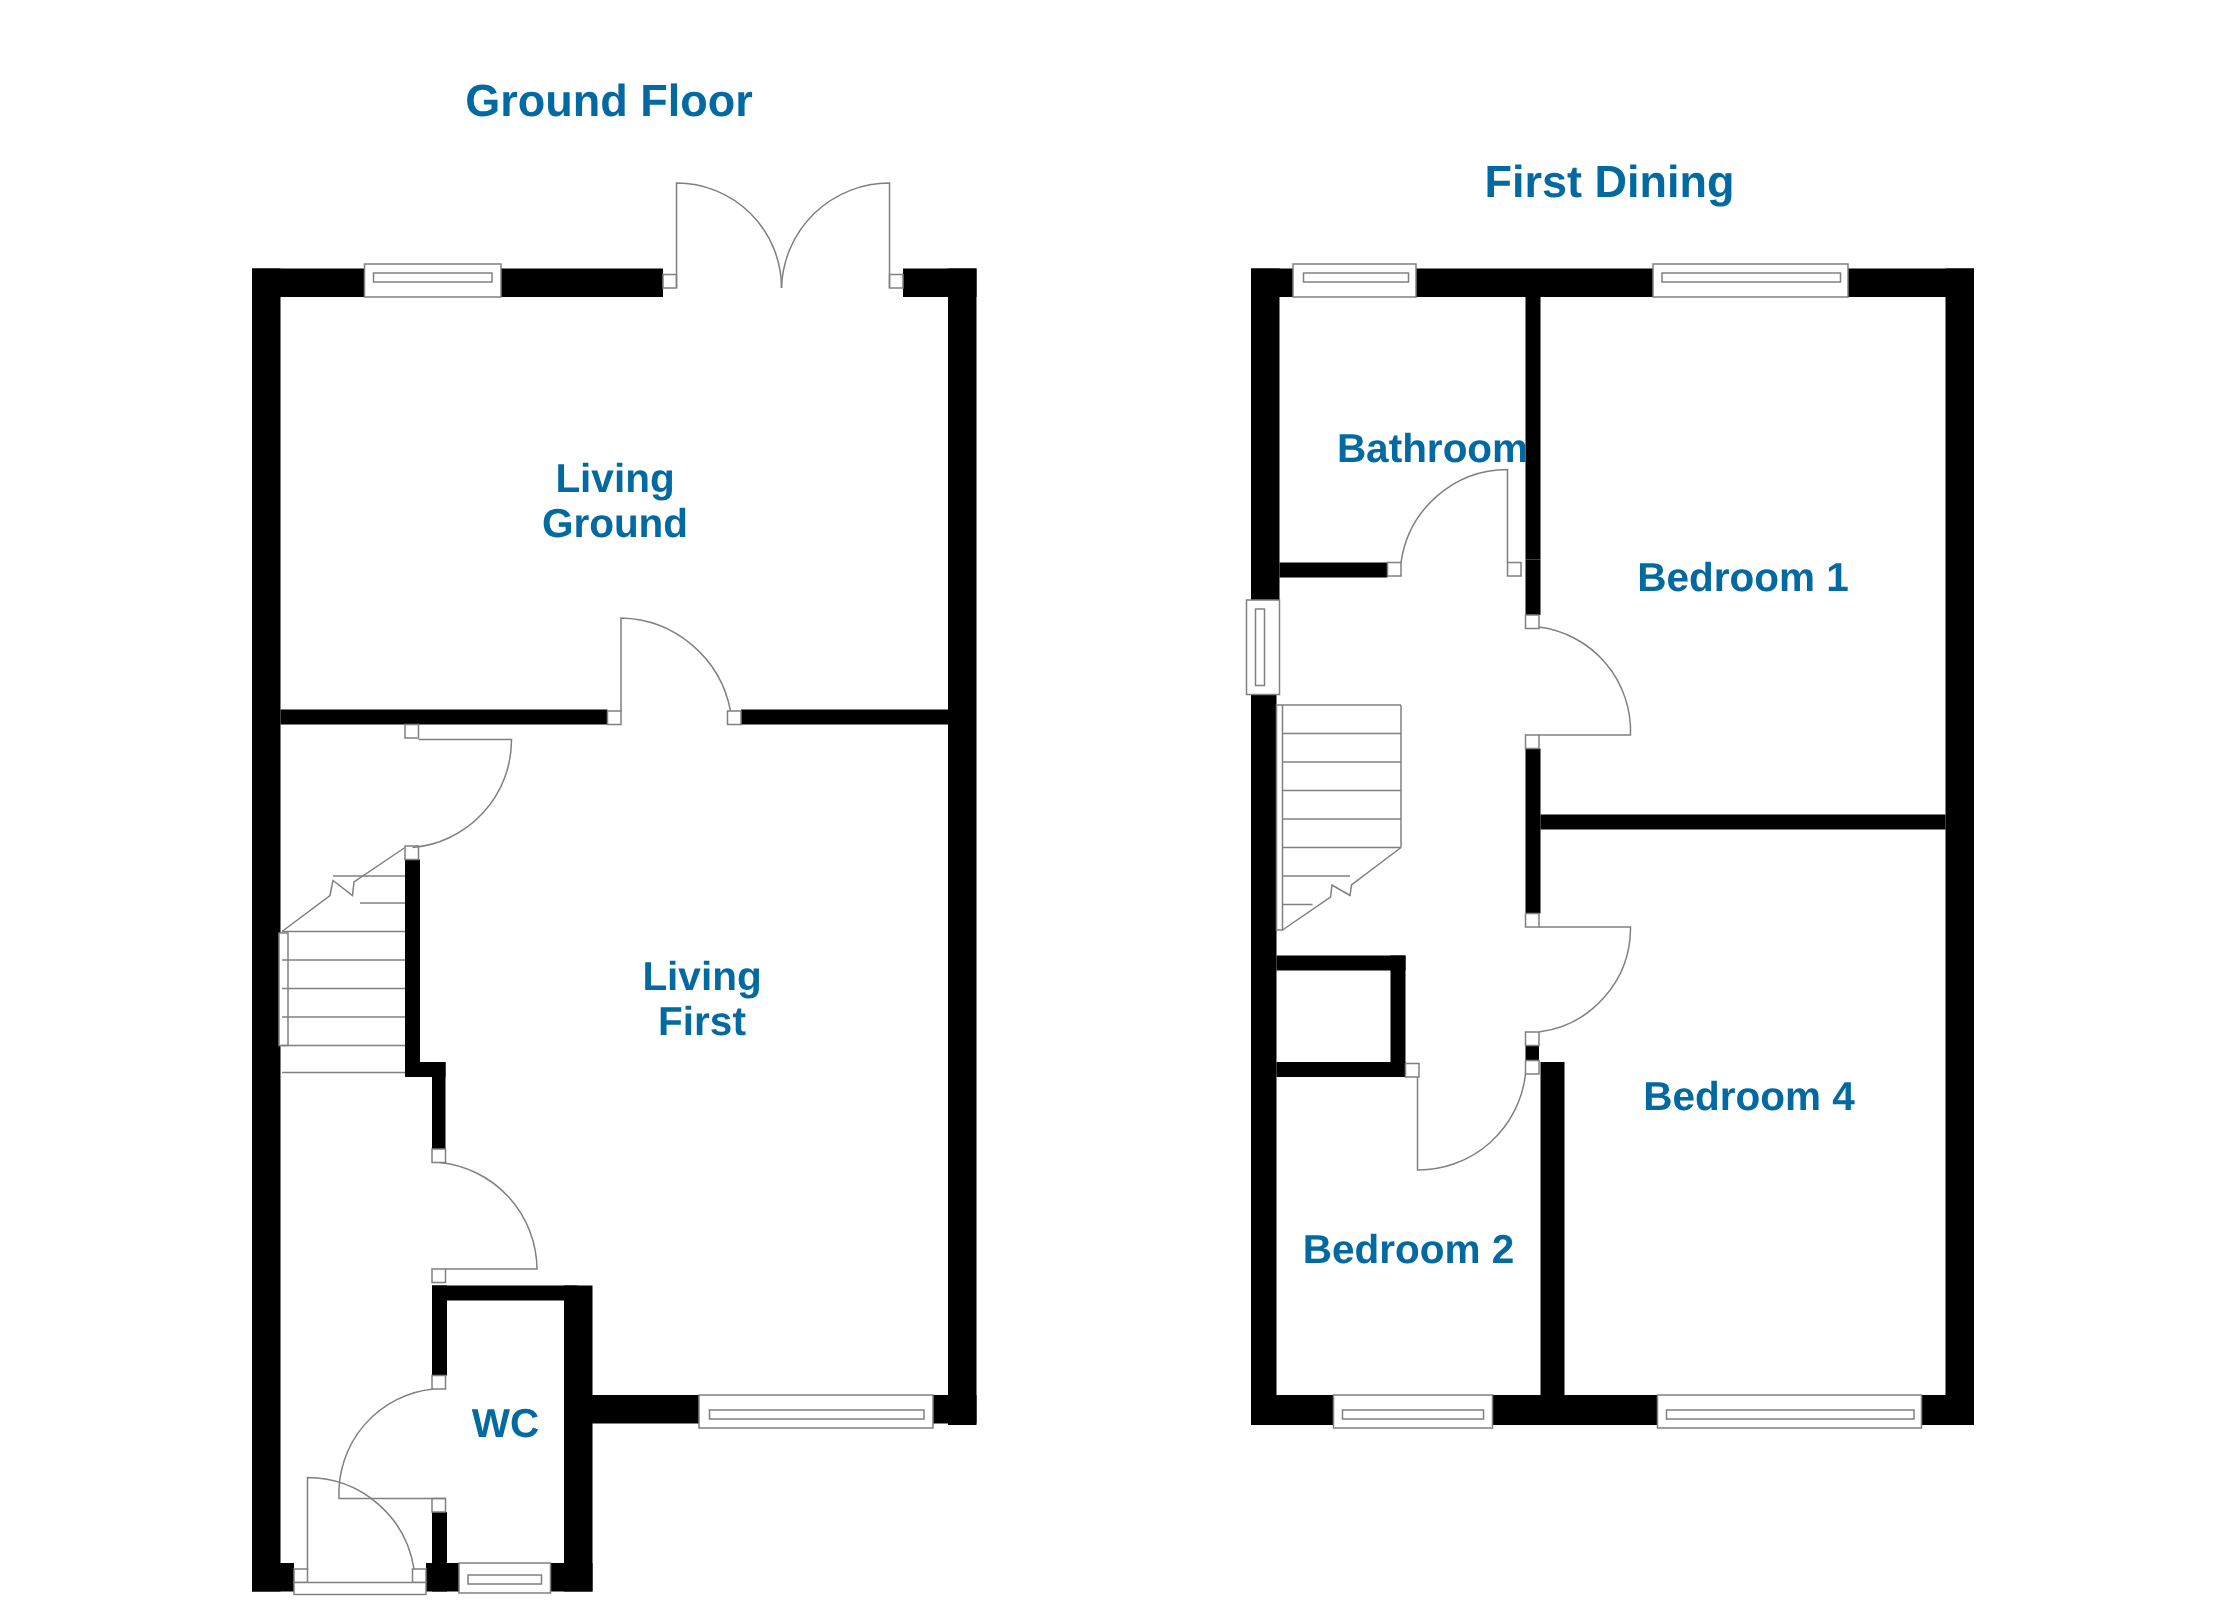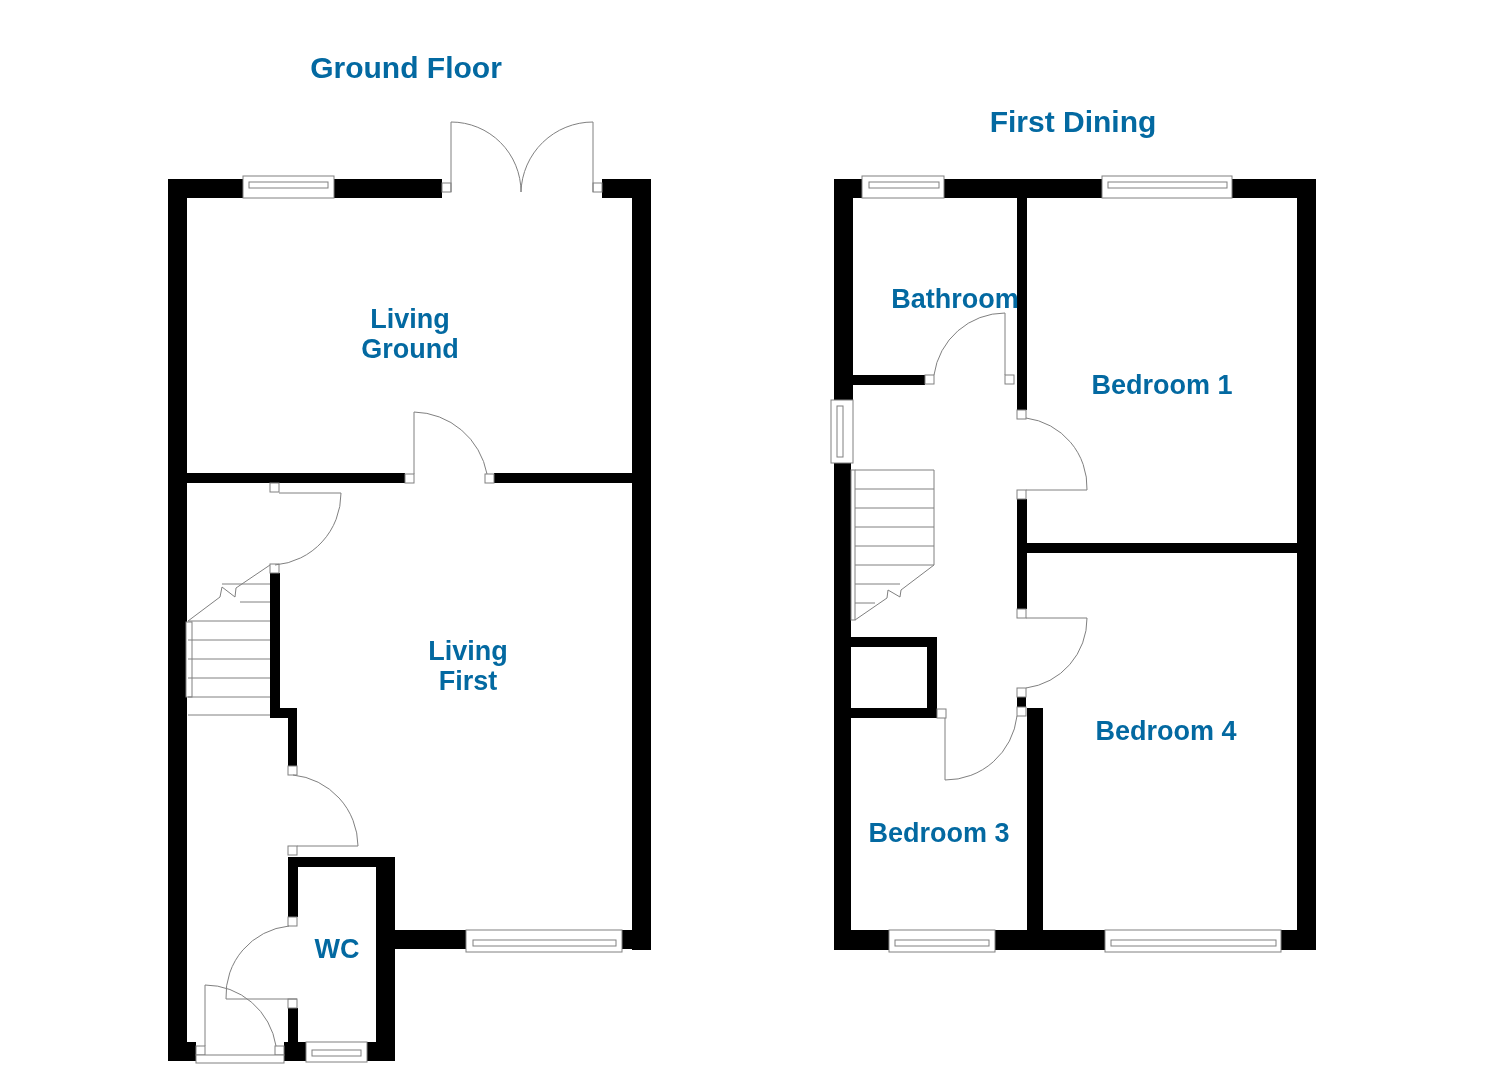--- a/index.html
+++ b/index.html
@@ -212,13 +212,13 @@
 </div>
 <div class="lbl room" style="left:388px; top:636px; width:160px;">
   <div>Living</div>
   <div>First</div>
 </div>
 <div class="lbl room" style="left:297px; top:934px; width:80px;">WC</div>
 
 <div class="lbl room" style="left:853px; top:284px; width:164px;padding-left:20px;">Bathroom</div>
 <div class="lbl room" style="left:1062px; top:370px; width:200px;">Bedroom 1</div>
 <div class="lbl room" style="left:1066px; top:716px; width:200px;">Bedroom 4</div>
-<div class="lbl room" style="left:851px; top:818px; width:176px;">Bedroom 3</div>
+<div class="lbl room" style="left:851px; top:818px; width:176px;">Bedroom 2</div>
 
 </body></html>

